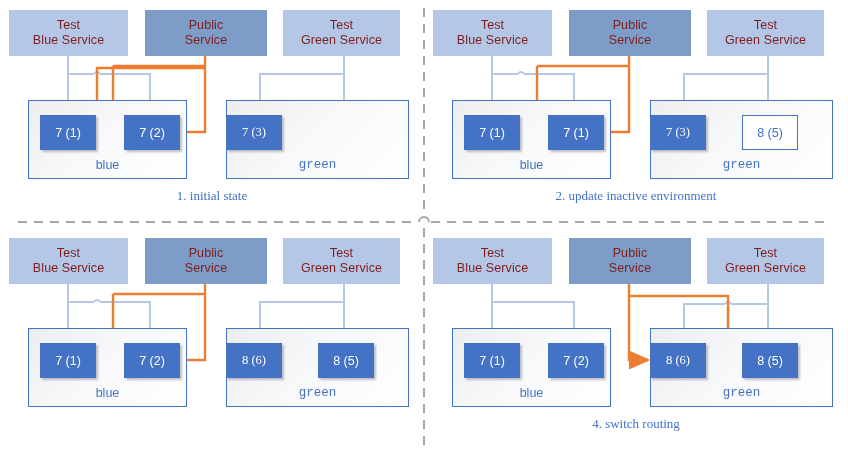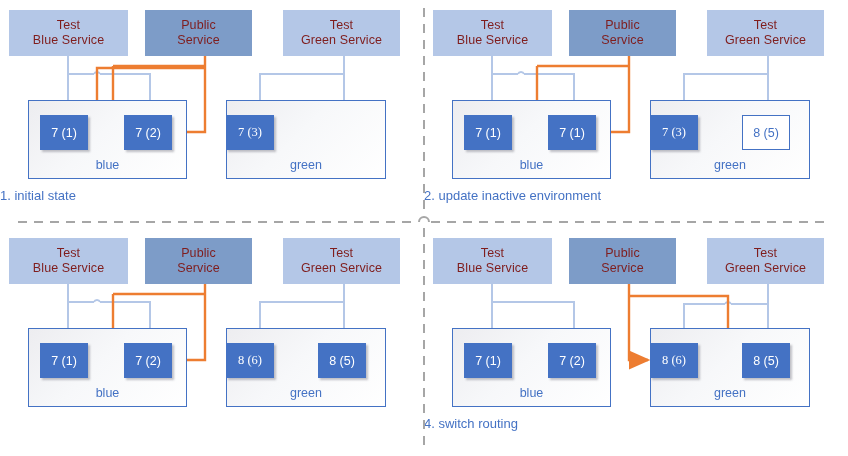--- a/index.html
+++ b/index.html
@@ -38,49 +38,49 @@
     text-align: center;
     color: #7f1d1d;
     font-size: 12.5px;
     line-height: 15px;
     letter-spacing: .1px;
   }
   .svc-light { background: #b4c7e7; }
   .svc-dark  { background: #7d9cc8; }
 
   .svc-test-blue  { left: 9px;   top: 10px; width: 119px; height: 46px; }
-  .svc-public     { left: 145px; top: 10px; width: 107px; height: 46px; }
+  .svc-public     { left: 145px; top: 10px; width: 122px; height: 46px; }
   .svc-test-green { left: 283px; top: 10px; width: 117px; height: 46px; }
 
   .env {
     position: absolute;
     box-sizing: border-box;
     border: 1px solid #4472c4;
     background: linear-gradient(135deg, #ededf0 0%, #f7f8fa 45%, #ffffff 100%);
   }
   .env-blue  { left: 28px;  top: 100px; width: 159px; height: 79px; }
-  .env-green { left: 226px; top: 100px; width: 160px; height: 79px; }
+  .env-green { left: 226px; top: 100px; width: 183px; height: 79px; font-family: Liberation Mono, monospace; }
 
   .env-label {
     position: absolute;
     width: 100%;
     left: 0;
     bottom: 6px;
     text-align: center;
     color: #4472c4;
     font-size: 12.5px;
   }
 
   .inst {
     position: absolute;
     box-sizing: border-box;
     display: flex;
     align-items: center;
     justify-content: center;
-    width: 48px;
+    width: 56px;
     height: 35px;
     top: 115px;
     font-size: 12.5px;
   }
   .inst-filled {
     background: #4472c4;
     color: #ffffff;
     border: 1px solid #4472c4;
     box-shadow: 1.5px 1.5px 2px rgba(120,120,130,.45);
   }
@@ -92,23 +92,24 @@
   .slot-0 { left: 40px; }
   .slot-1 { left: 124px; }
   .slot-2 { left: 226px; font-family: Liberation Serif, serif; }
   .slot-3 { left: 318px; }
 
   .caption {
     position: absolute;
     left: 0;
     top: 188px;
     width: 424px;
-    text-align: left;
+    text-align: center;
     color: #4472c4;
     font-size: 13px;
+    font-family: Liberation Serif, serif;
   }
 
   svg.wires {
     position: absolute;
     left: 0;
     top: 0;
     width: 424px;
     height: 228px;
     overflow: visible;
   }

